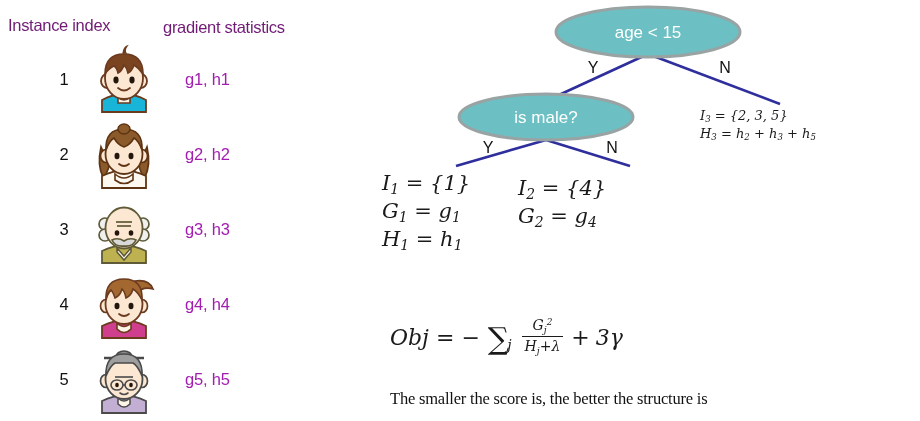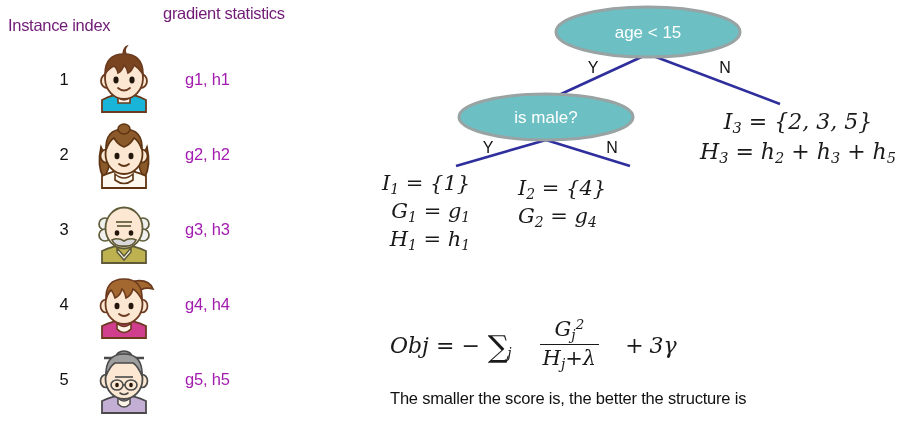--- a/index.html
+++ b/index.html
@@ -31,21 +31,21 @@
   }
   .col-head {
     position: absolute;
     font-size: 16.5px;
     font-family: "Liberation Sans", sans-serif;
     color: #701a75;
     letter-spacing: -0.3px;
     white-space: nowrap;
   }
   #head-index  { left: 8px;  top: 16px; }
-  #head-grad   { left: 163px; top: 4px; }
+  #head-grad   { left: 163px; top: 18px; }
 
   .row {
     position: absolute;
     left: 0;
     width: 360px;
     height: 76px;
   }
   .row-index {
     position: absolute;
     left: 44px;
@@ -105,23 +105,23 @@
     font-family: "DejaVu Serif", serif;
     font-style: italic;
     color: #1a1a1a;
     white-space: nowrap;
     line-height: 1.30;
   }
   sub { font-size: 0.66em; font-style: italic; vertical-align: -0.28em; }
   sup { font-size: 0.64em; font-style: italic; vertical-align: 0.52em; }
   .mathline { display: block; }
 
-  #math-leaf1 { left: 22px;  top: 170px; font-size: 21px; text-align: right; }
+  #math-leaf1 { left: 22px;  top: 170px; font-size: 21px; }
   #math-leaf2 { left: 158px; top: 175px; font-size: 21px; }
-  #math-leaf3 { left: 340px; top: 108px; font-size: 22px; text-align: center; }
+  #math-leaf3 { left: 340px; top: 108px; font-size: 13px; }
 
   
   #obj-formula {
     position: absolute;
     left: 30px;
     top: 318px;
     font-family: "DejaVu Serif", serif;
     font-style: italic;
     font-size: 22px;
     color: #1a1a1a;
@@ -142,38 +142,38 @@
     position: relative;
     top: 8px;
     left: -2px;
     margin-right: 4px;
   }
   .frac {
     display: inline-flex;
     flex-direction: column;
     align-items: center;
     vertical-align: middle;
-    margin: 0 22px;
-    font-size: 21px;
+    margin: 0 4px;
+    font-size: 14px;
     position: relative;
     top: -1px;
   }
   .frac .num {
     padding: 0 3px 1px 3px;
   }
   .frac .den {
     border-top: 1.3px solid #1a1a1a;
     padding: 1px 3px 0 3px;
   }
 
   #caption {
     position: absolute;
     left: 30px;
     top: 389px;
-    font-family: Liberation Sans, sans-serif;
+    font-family: Liberation Serif, serif;
     font-size: 16.5px;
     color: #111111;
     white-space: nowrap;
     letter-spacing: -0.2px;
   }
 </style>
 </head>
 <body>
 
 <div id="page">

